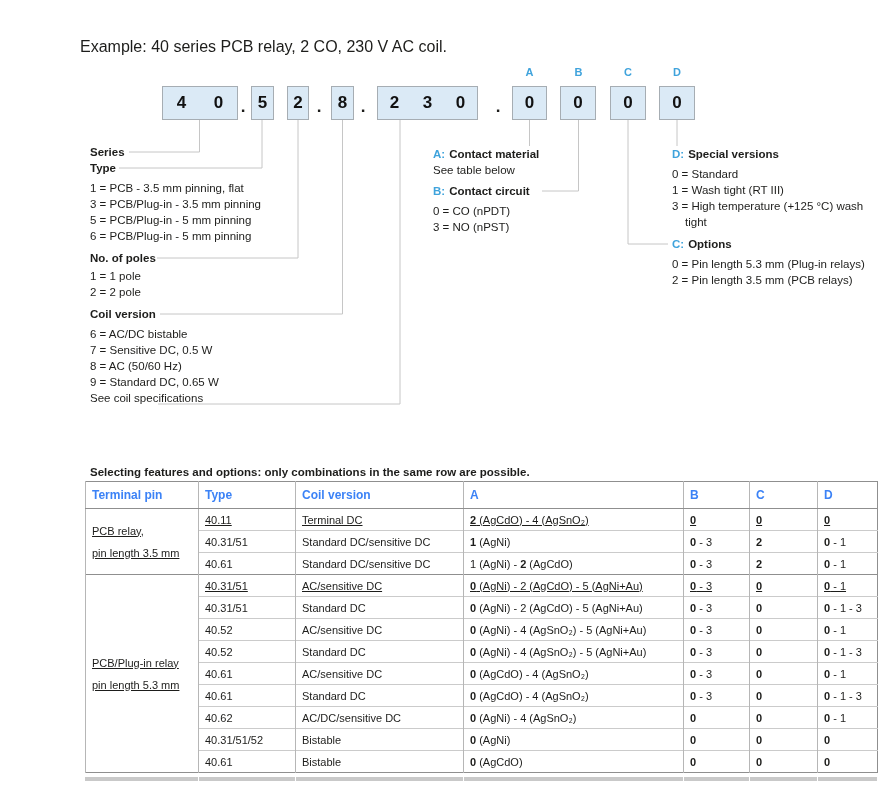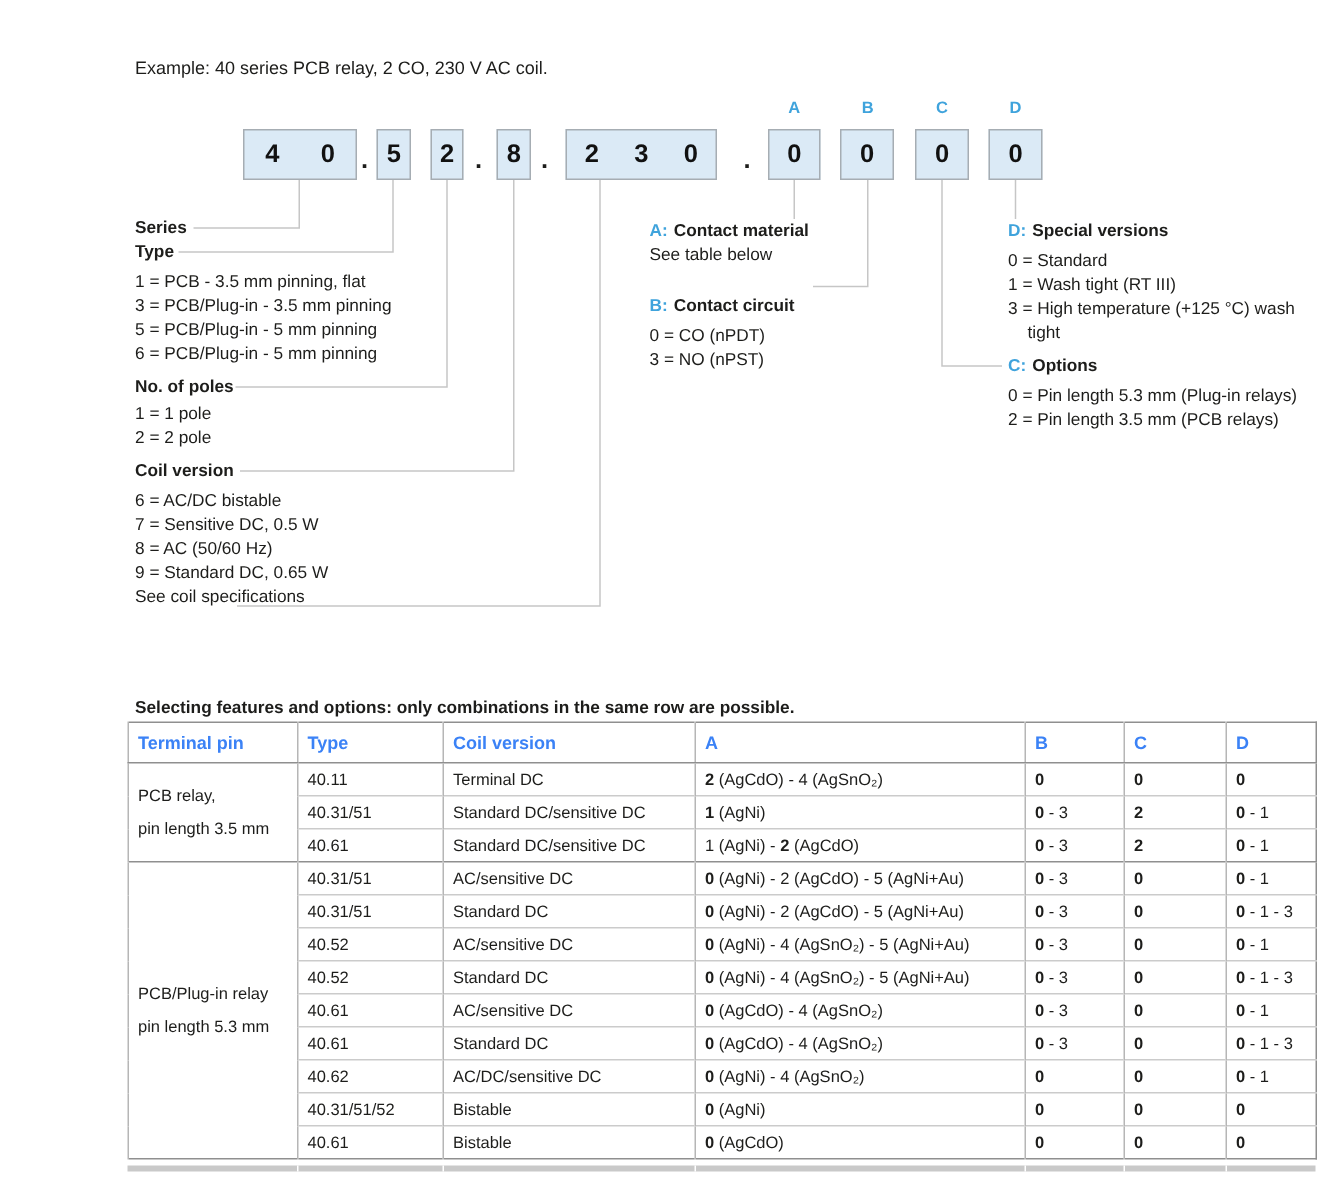--- a/index.html
+++ b/index.html
@@ -1,48 +1,48 @@
 <!DOCTYPE html>
 <html><head>
 <meta charset="utf-8">
 <style>
   html,body{margin:0;padding:0;background:#ffffff;}
   .canvas{position:relative;width:882px;height:800px;background:#fff;overflow:hidden;
           font-family:"Liberation Sans","DejaVu Sans",sans-serif;color:#1d1d1b;}
   .abs{position:absolute;}
   .title{left:90px;top:10px;font-size:17px;font-weight:bold;color:#2b9cd8;letter-spacing:0;}
-  .example{left:90px;top:38px;font-size:12px;text-align:right;}
+  .example{left:80px;top:38px;font-size:16px;text-align:right;}
   
   .pn-box{position:absolute;top:86px;height:32px;background:#dbeaf6;border:1px solid #a6adb3;
           display:flex;align-items:center;justify-content:space-around;
           font-weight:bold;font-size:17px;z-index:2;color:#111;}
   .pn-dot{position:absolute;top:92px;height:28px;line-height:30px;font-weight:bold;font-size:17px;
           width:10px;text-align:center;z-index:2;}
   .slot-label{position:absolute;top:66px;font-size:11px;font-weight:bold;color:#3fa3dc;
               transform:translateX(-50%);z-index:2;}
   svg.lines{position:absolute;left:0;top:0;z-index:1;}
   
   .lg{position:absolute;font-size:11.5px;line-height:16px;z-index:2;white-space:nowrap;}
   .lg .h{font-weight:bold;}
   .blue{color:#3fa3dc;font-weight:bold;}
   .sp{margin-left:4px;}
-  .mt2{margin-top:2px}.mt4{margin-top:4px}.mt5{margin-top:18px}.mt6{margin-top:6px}
+  .mt2{margin-top:2px}.mt4{margin-top:4px}.mt5{margin-top:5px}.mt6{margin-top:6px}
   .ind{padding-left:13px;}
   
   .note{left:90px;top:464px;font-size:11.5px;line-height:16px;}
   .note .b{font-weight:bold;}
   
   table.sel{position:absolute;left:85px;top:481px;width:792px;border-collapse:collapse;
             table-layout:fixed;border:1px solid #8f8f8f;font-size:11px;}
   table.sel th{color:#3b82f6;font-weight:bold;font-size:12px;text-align:left;height:26px;
                padding:0 0 0 6px;border-bottom:1px solid #8f8f8f;border-left:1px solid #b6b6b6;
                vertical-align:middle;overflow:hidden;}
   table.sel td{height:21px;padding:0 0 0 6px;border-top:1px solid #cbcbcb;
                border-left:1px solid #b6b6b6;vertical-align:middle;overflow:hidden;white-space:nowrap;}
-  table.sel tr.gsep td{border-top:1px solid #8f8f8f;}
+  table.sel tr.gsep td{border-top:1px solid #8f8f8f;text-decoration:underline;}
   table.sel td .bd{font-weight:bold;}
   td.gcell{vertical-align:top;padding-top:0;}
   td.gcell div{height:22px;line-height:22px;}
   .strip{position:absolute;left:85px;top:777px;width:792px;height:4px;background:#c9c9c9;z-index:1;}
   .strip .tick{position:absolute;top:0;width:1px;height:4px;background:#fff;}
 </style>
 </head>
 <body>
 
 <div class="canvas">

